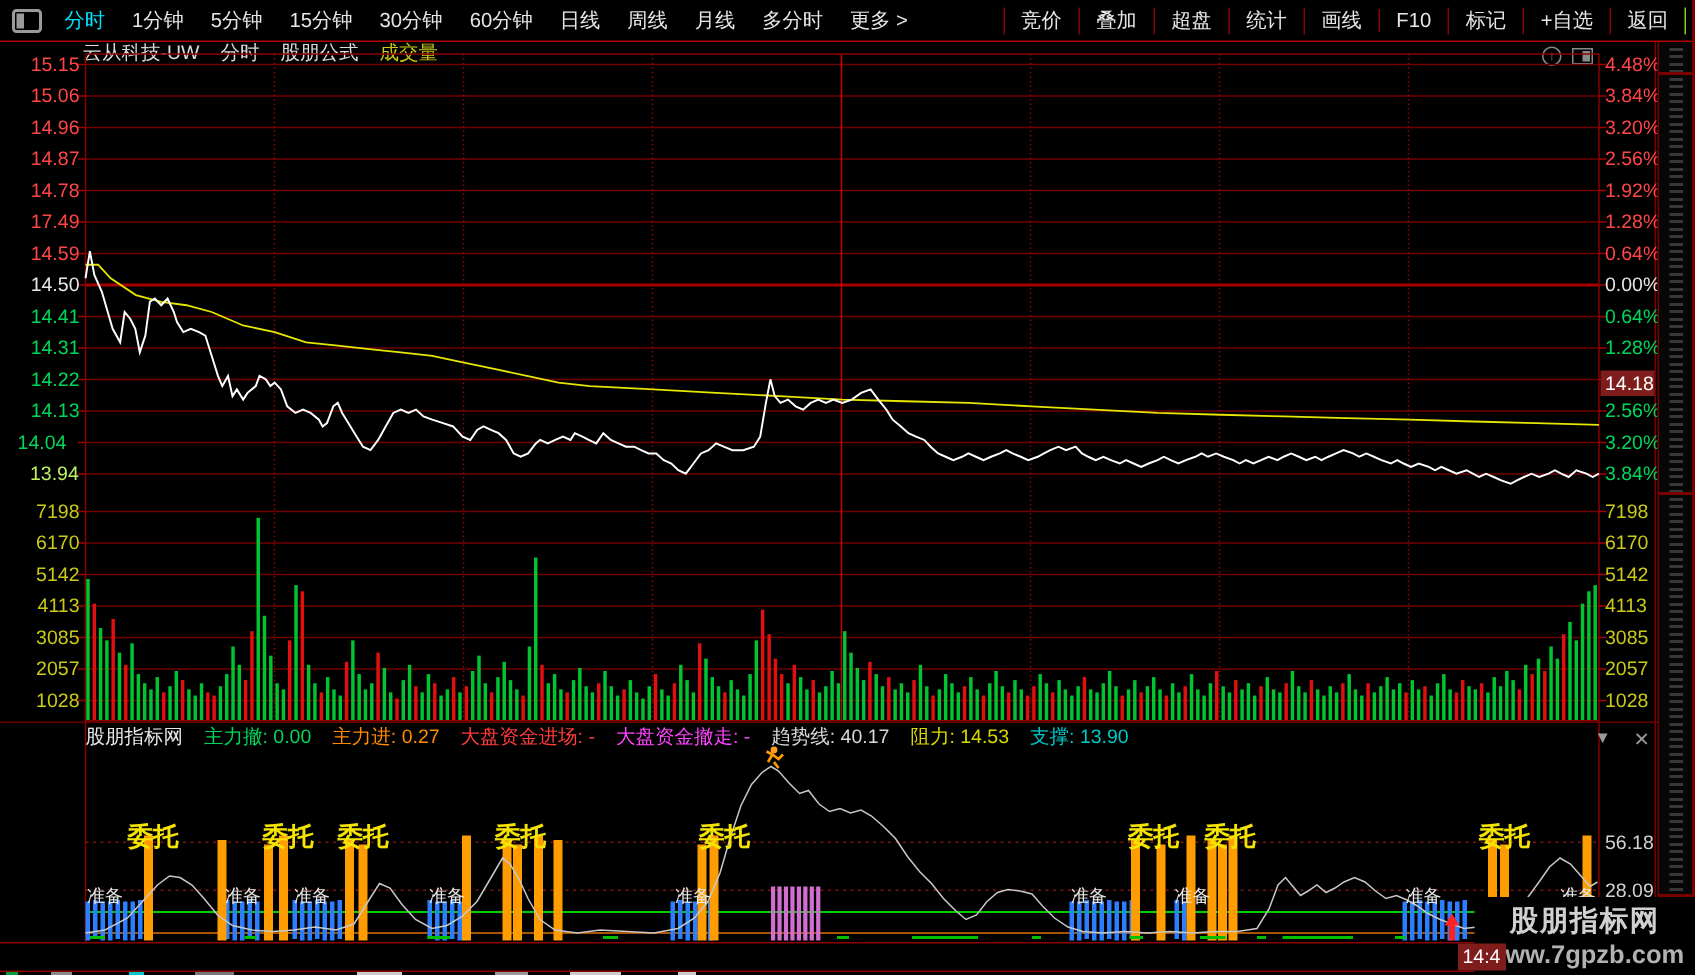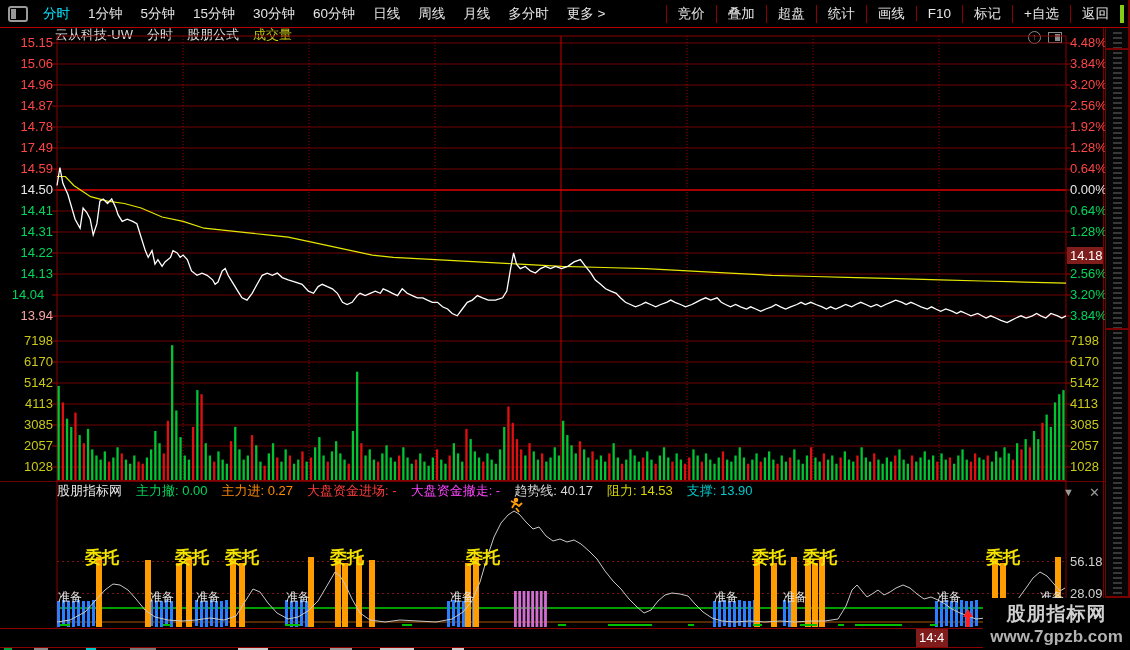--- a/index.html
+++ b/index.html
@@ -11,21 +11,21 @@
   #topbar { left:0; top:0; width:1130px; height:28px; background:#000;
             border-bottom:1px solid #b40000; display:flex; align-items:center; }
   #topbar-left { display:flex; align-items:center; gap:0; }
   .tb-item { color:#e6e6e6; font-size:13.5px; padding:0 9px; white-space:nowrap; cursor:default; }
   .tb-item.active { color:#00e5ff; }
   #tb-icon { width:20px; height:16px; border:2px solid #9a9a9a; border-radius:3px;
              margin:0 6px 0 8px; position:relative; }
   #tb-icon::after { content:""; position:absolute; left:1px; top:1px; width:5px; height:10px; background:#9a9a9a; }
   #topbar-right { margin-left:auto; display:flex; align-items:center; margin-right:6px; }
   .tb-btn { color:#e6e6e6; font-size:13.5px; padding:0 11px; border-left:1px solid #8b0000; white-space:nowrap; cursor:default; }
-  .tb-btn:last-child { border-right:4px solid #84cc16; }
+  .tb-btn:last-child { border-right:1px solid #84cc16; }
   
   #subbar { left:55px; top:26px; height:18px; display:flex; align-items:center; gap:14px; }
   .sb-txt { color:#dcdcdc; font-size:13px; white-space:nowrap; }
   .sb-yellow { color:#c9c918; }
   #icon-circle { width:13px; height:13px; border:1px solid #8a8a8a; border-radius:50%;
                  color:#8a8a8a; font-size:9px; line-height:11px; text-align:center; }
   #icon-window { width:14px; height:11px; border:1px solid #8a8a8a; position:relative; }
   #icon-window::after { content:""; position:absolute; right:1px; top:1px; width:5px; height:7px; background:#8a8a8a; }
   
   .axis-label { position:absolute; font-size:13px; line-height:15px; }
@@ -562,21 +562,21 @@
       <div class="axis-label" style="left: 3px; top: 98px; width: 50px; text-align: right; color: rgb(255, 69, 69);">14.87</div>
       <div class="axis-label" style="left: 3px; top: 119px; width: 50px; text-align: right; color: rgb(255, 69, 69);">14.78</div>
       <div class="axis-label" style="left: 3px; top: 140px; width: 50px; text-align: right; color: rgb(255, 69, 69);">17.49</div>
       <div class="axis-label" style="left: 3px; top: 161px; width: 50px; text-align: right; color: rgb(255, 69, 69);">14.59</div>
       <div class="axis-label" style="left: 3px; top: 182px; width: 50px; text-align: right; color: rgb(232, 232, 232);">14.50</div>
       <div class="axis-label" style="left: 3px; top: 203px; width: 50px; text-align: right; color: rgb(0, 215, 90);">14.41</div>
       <div class="axis-label" style="left: 3px; top: 224px; width: 50px; text-align: right; color: rgb(0, 215, 90);">14.31</div>
       <div class="axis-label" style="left: 3px; top: 245px; width: 50px; text-align: right; color: rgb(0, 215, 90);">14.22</div>
       <div class="axis-label" style="left: 3px; top: 266px; width: 50px; text-align: right; color: rgb(0, 215, 90);">14.13</div>
       <div class="axis-label" style="left: 3px; top: 287px; width: 50px; text-align: center; color: rgb(0, 215, 90);">14.04</div>
-      <div class="axis-label" style="left: 3px; top: 308px; width: 50px; text-align: right; color: #fca5a5;">13.94</div>
+      <div class="axis-label" style="left: 20px; top: 308px; width: 50px; color: #bef264;">13.94</div>
       <div class="axis-label" style="left: 1070px; top: 35px; color: rgb(255, 69, 69);">4.48%</div>
       <div class="axis-label" style="left: 1070px; top: 56px; color: rgb(255, 69, 69);">3.84%</div>
       <div class="axis-label" style="left: 1070px; top: 77px; color: rgb(255, 69, 69);">3.20%</div>
       <div class="axis-label" style="left: 1070px; top: 98px; color: rgb(255, 69, 69);">2.56%</div>
       <div class="axis-label" style="left: 1070px; top: 119px; color: rgb(255, 69, 69);">1.92%</div>
       <div class="axis-label" style="left: 1070px; top: 140px; color: rgb(255, 69, 69);">1.28%</div>
       <div class="axis-label" style="left: 1070px; top: 161px; color: rgb(255, 69, 69);">0.64%</div>
       <div class="axis-label" style="left: 1070px; top: 182px; color: rgb(232, 232, 232);">0.00%</div>
       <div class="axis-label" style="left: 1070px; top: 203px; color: rgb(0, 215, 90);">0.64%</div>
       <div class="axis-label" style="left: 1070px; top: 224px; color: rgb(0, 215, 90);">1.28%</div>
@@ -629,21 +629,21 @@
       <span style="color: rgb(255, 59, 59);">大盘资金进场: -</span>
       <span style="color: rgb(255, 68, 255);">大盘资金撤走: -</span>
       <span style="color: rgb(216, 216, 216);">趋势线: 40.17</span>
       <span style="color: rgb(216, 216, 0);">阻力: 14.53</span>
       <span style="color: rgb(0, 200, 200);">支撑: 13.90</span>
     </div>
   <div id="ind-icons" style="left:1063px; top:486px;">▼</div>
   <div id="ind-icons" style="left:1089px; top:485px; font-size:13px;">✕</div>
 
   <div class="abs" id="timebar"></div>
-  <div class="tag" id="time-tag" style="left: 916px; top: 629px; width: 32px; height: 18px; z-index: 31;">14:4</div>
+  <div class="tag" id="time-tag" style="left: 972px; top: 629px; width: 32px; height: 18px; z-index: 31;">14:4</div>
   <div class="tag" id="price-tag" style="left: 1067px; top: 247px; width: 36px; height: 17px;">14.18</div>
 
   <div class="abs" id="right-strip">
     <div class="col"></div>
     <div class="strip-sep" style="top:20px"></div>
     <div class="strip-sep" style="top:300px"></div>
     <div class="strip-sep" style="top:568px"></div>
   </div>
   <div class="abs" id="right-edge"></div>
 

